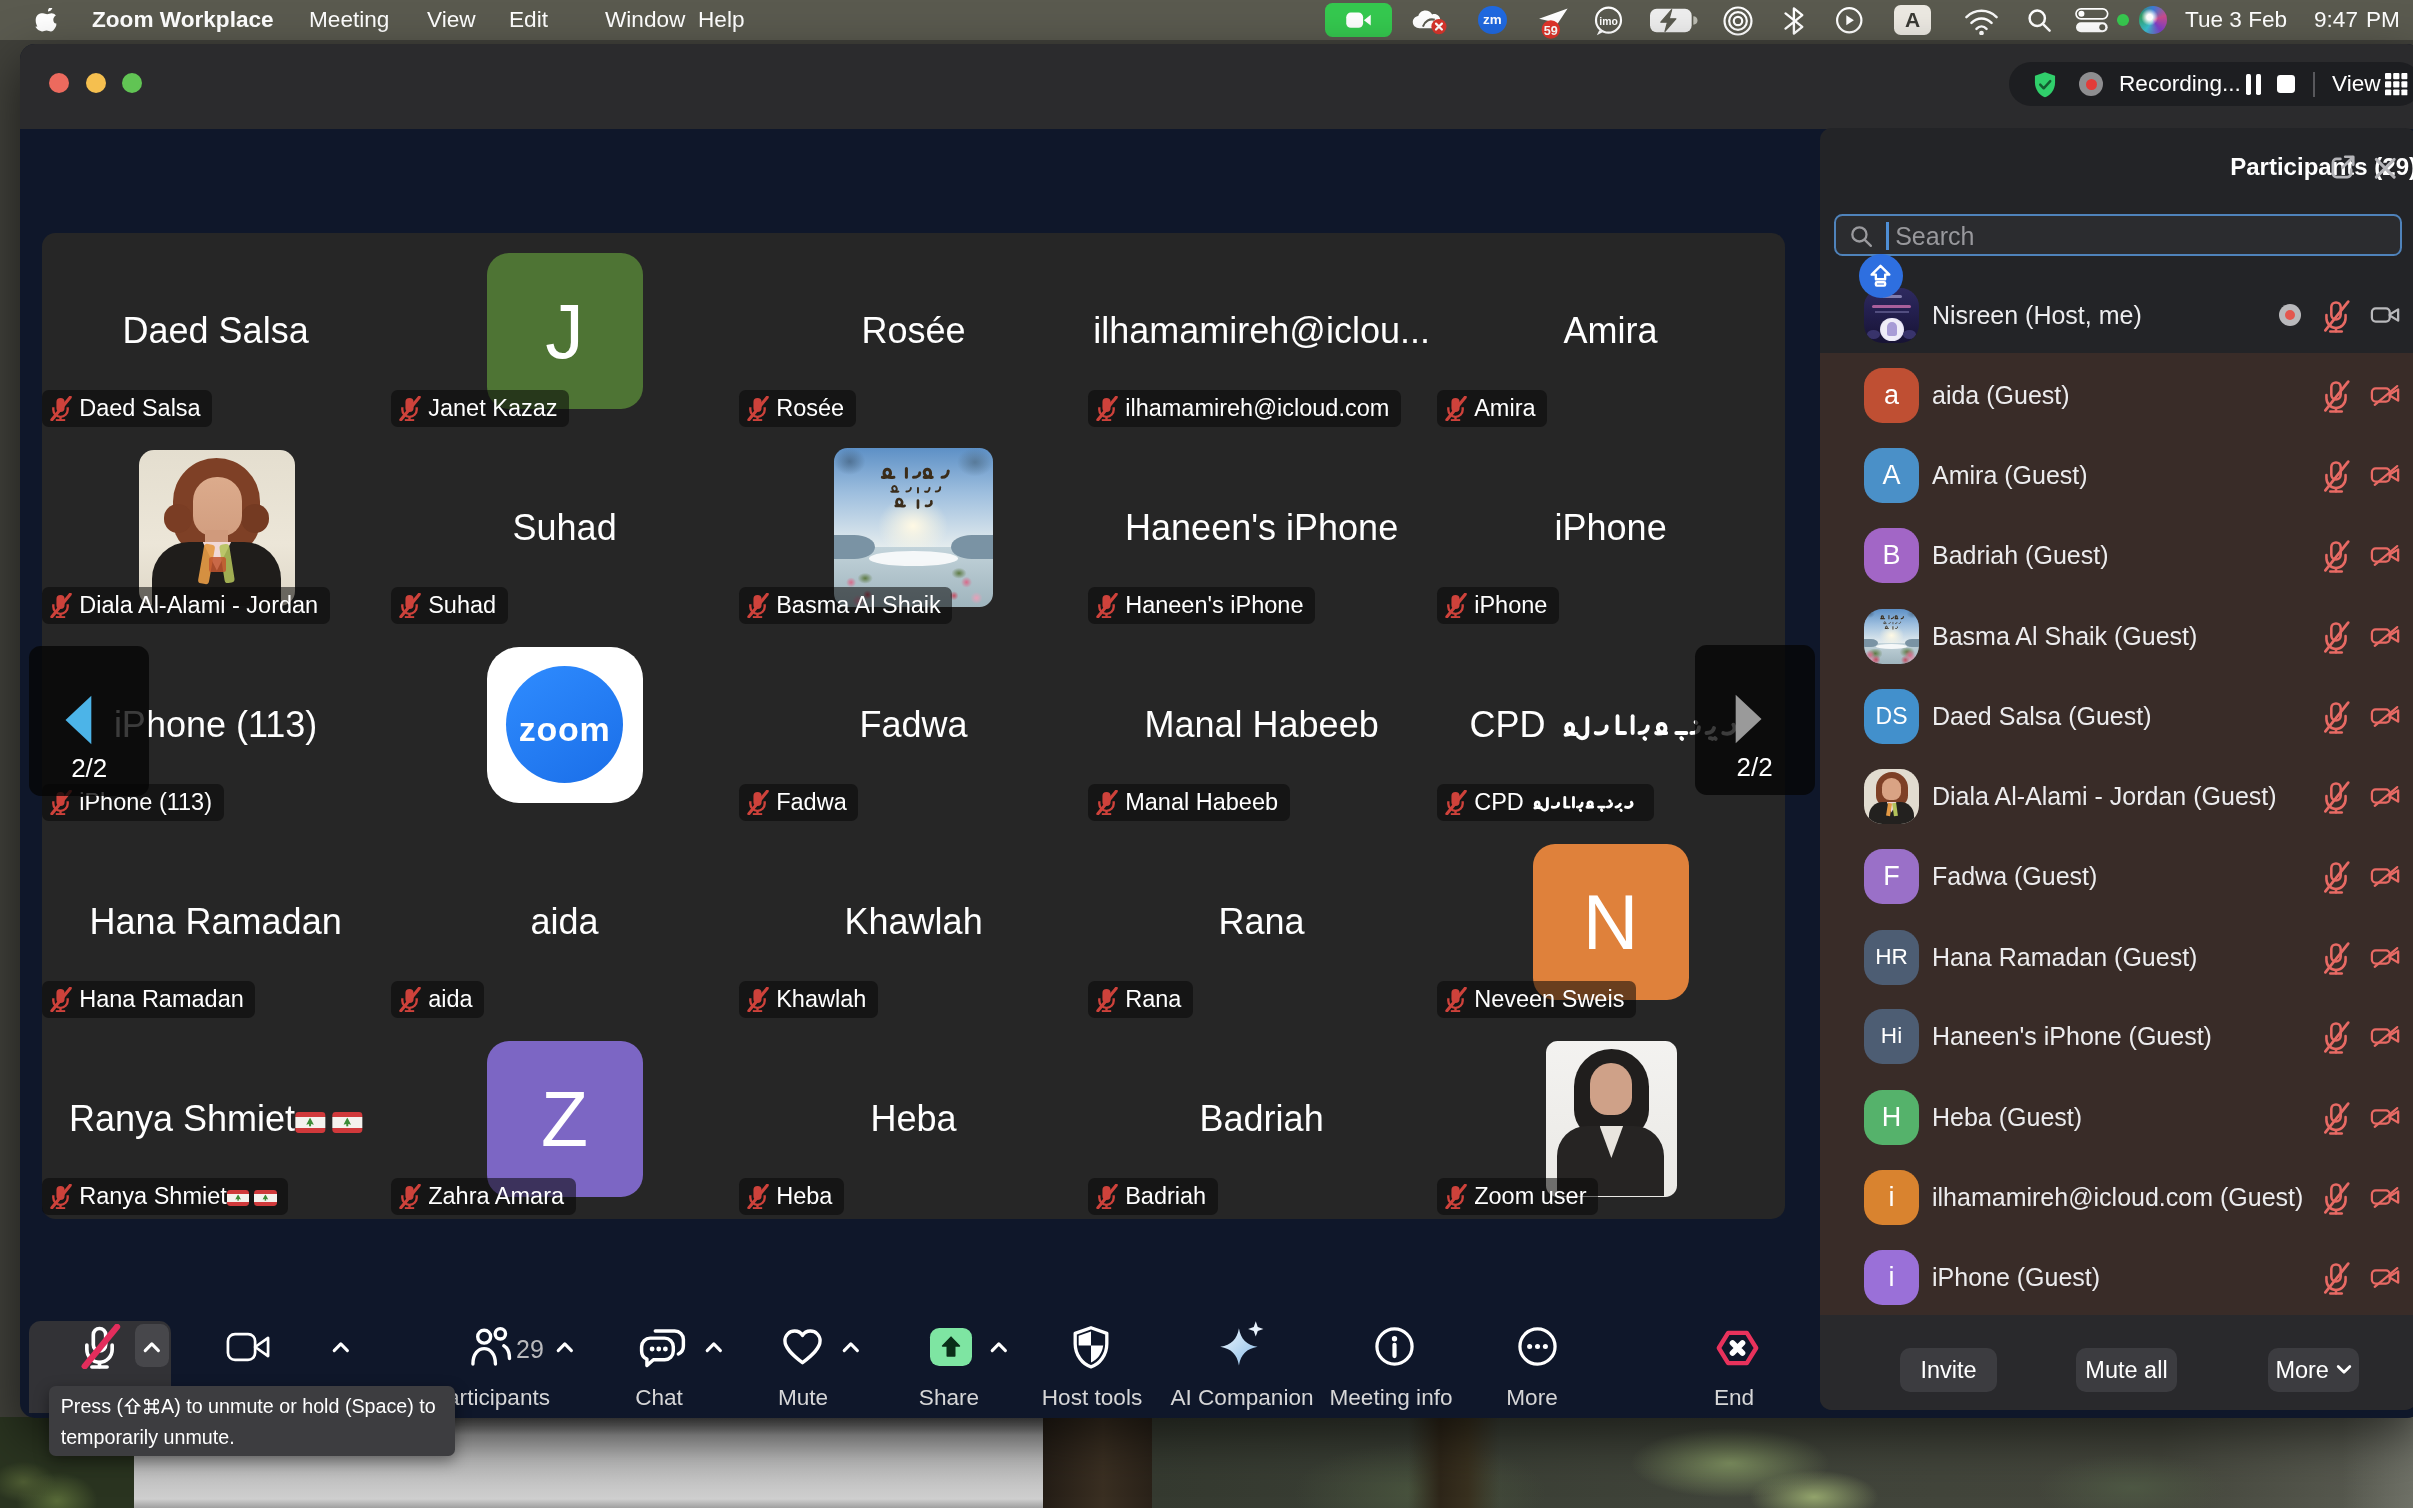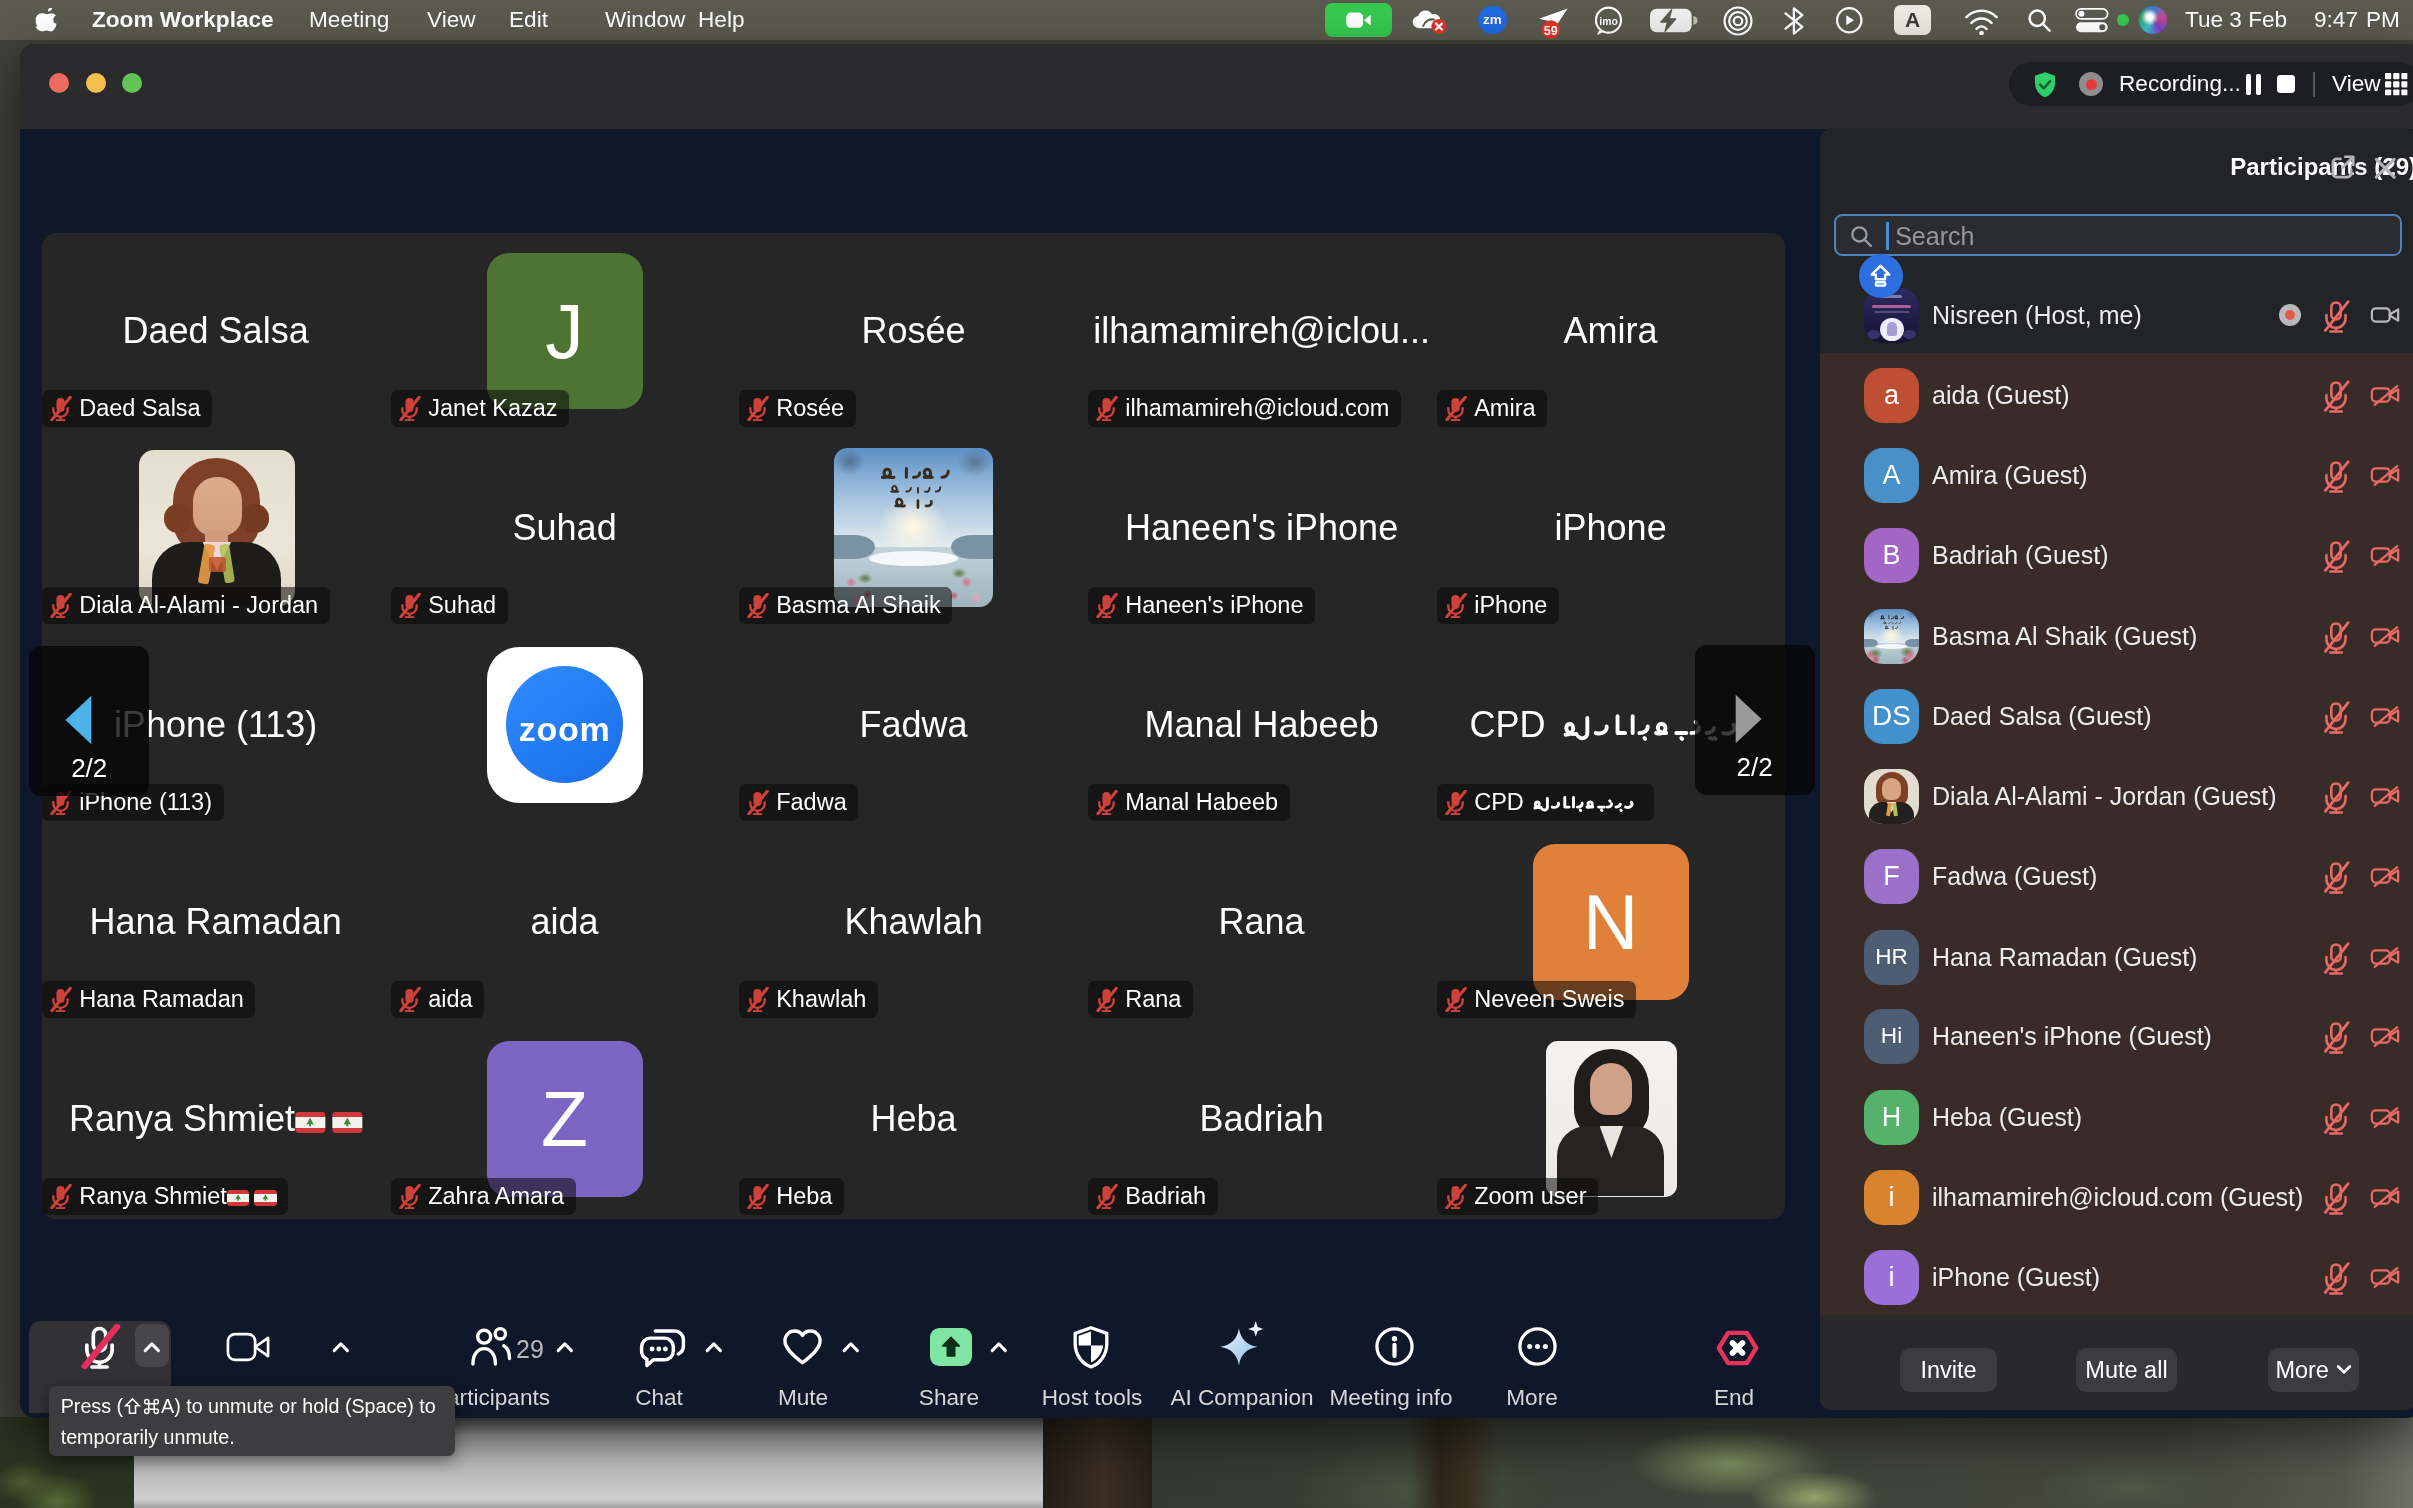--- a/index.html
+++ b/index.html
@@ -745,21 +745,21 @@
         </div>
         <div class="pname">Basma Al Shaik (Guest)</div>
         <svg class="pmic" width="34" height="34" viewBox="0 0 32 32">
           <use href="#micmute2"></use>
         </svg>
 <svg class="pcam" width="35" height="30" viewBox="0 0 34 32">
           <use href="#camoff"></use>
         </svg>
       </div>
       <div class="prow" style="top:548px">
-        <div class="pav" style="background:#4290cc;font-size:28px">DS</div>
+        <div class="pav" style="background:#4290cc;font-size:23px">DS</div>
         <div class="pname">Daed Salsa (Guest)</div>
         <svg class="pmic" width="34" height="34" viewBox="0 0 32 32">
           <use href="#micmute2"></use>
         </svg>
 <svg class="pcam" width="35" height="30" viewBox="0 0 34 32">
           <use href="#camoff"></use>
         </svg>
       </div>
       <div class="prow" style="top:628px">
         <div class="pav" style="overflow:hidden;background:#e2dcd0">

